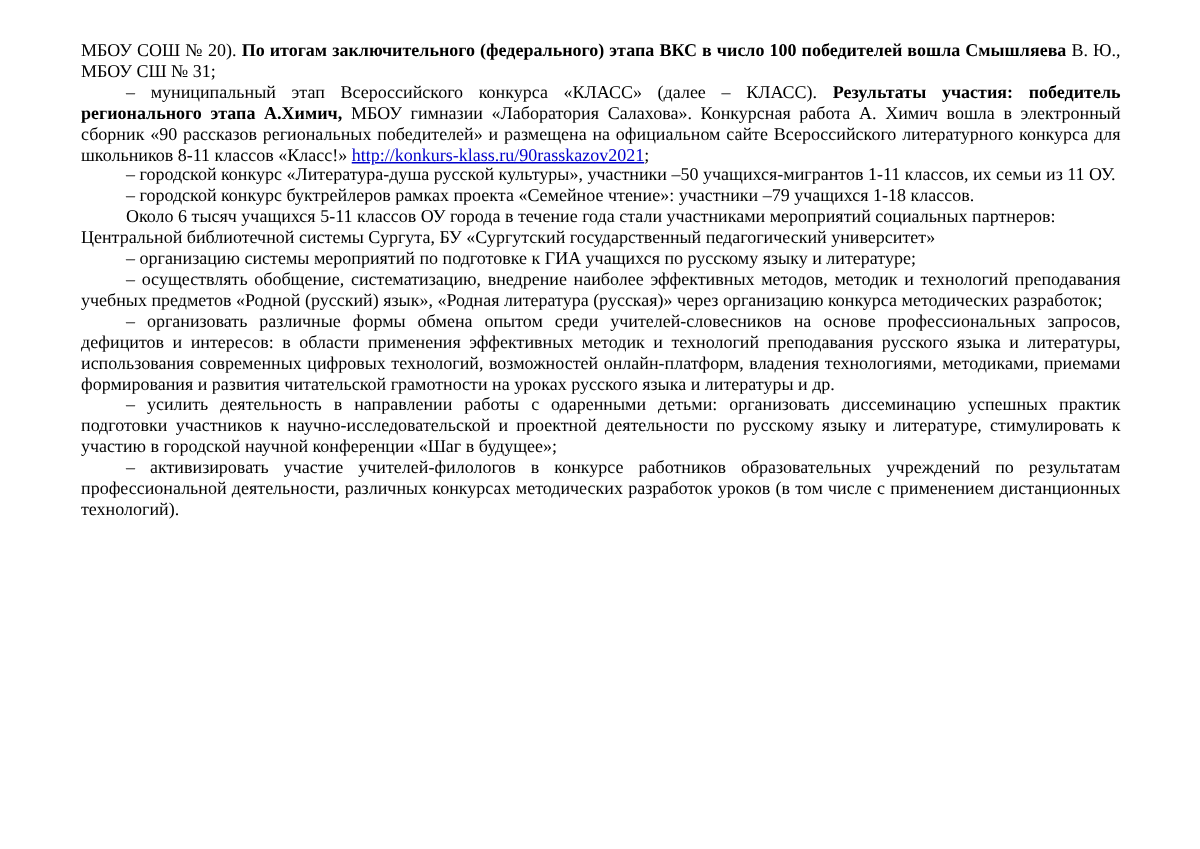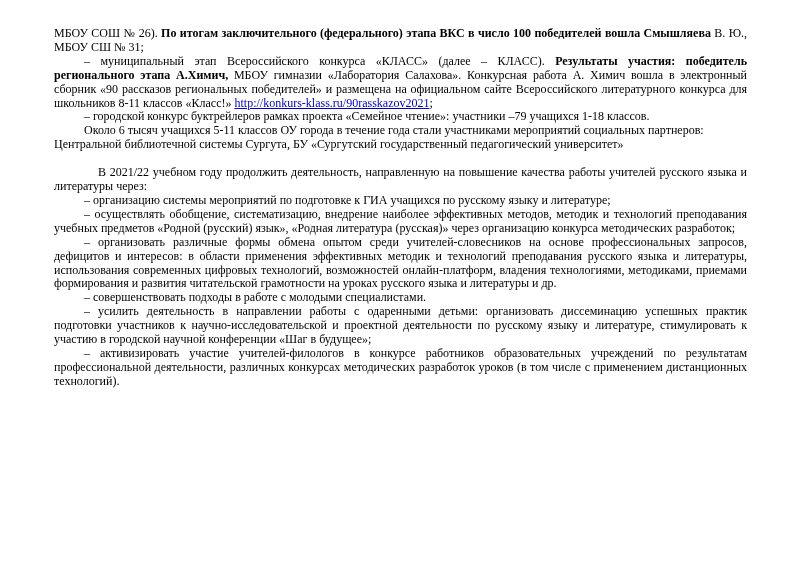--- a/index.html
+++ b/index.html
@@ -24,40 +24,39 @@
     .ind2 { text-indent: 44px; }
     .gap  { margin-top: 14px; }
     b { font-weight: bold; }
     .link { color: #0000cc; text-decoration: underline; cursor: pointer; margin-top: 12px; }
   </style>
 </head>
 <body>
 
 <div class="page">
 
-  <p class="para"><span>МБОУ СОШ № 26). </span><b>По итогам заключительного (федерального) этапа ВКС в число 100 победителей вошла Смышляева</b><span> В. Ю., МБОУ СШ № 31;</span></p>
+  <p class="para"><span>МБОУ СОШ № 20). </span><b>По итогам заключительного (федерального) этапа ВКС в число 100 победителей вошла Смышляева</b><span> В. Ю., МБОУ СШ № 31;</span></p>
 
   <p class="para ind1"><span>– муниципальный этап Всероссийского конкурса «КЛАСС» (далее – КЛАСС). </span><b>Результаты участия: победитель регионального этапа А.Химич,</b><span> МБОУ гимназии «Лаборатория Салахова». Конкурсная работа А. Химич вошла в электронный сборник «90 рассказов региональных победителей» и размещена на официальном сайте Всероссийского литературного конкурса для школьников 8-11 классов «Класс!» </span><a class="link" style="color: rgb(0, 0, 204);">http://konkurs-klass.ru/90rasskazov2021</a><span>;</span></p>
 
 
+  <p class="para ind1"><span>– городской конкурс «Литература-душа русской культуры», участники –50 учащихся-мигрантов 1-11 классов, их семьи из 11 ОУ.</span></p>
 
   <p class="para ind1"><span>– городской конкурс буктрейлеров рамках проекта «Семейное чтение»: участники –79 учащихся 1-18 классов.</span></p>
 
   <p class="para ind1"><span>Около 6 тысяч учащихся 5-11 классов ОУ города в течение года стали участниками мероприятий социальных партнеров:</span></p>
 
   <p class="para"><span>Центральной библиотечной системы Сургута, БУ «Сургутский государственный педагогический университет»</span></p>
 
-  <p class="para ind2 gap"><span>В 2021/22 учебном году продолжить деятельность, направленную на повышение качества работы учителей  русского языка и литературы через:</span></p>
 
   <p class="para ind1"><span>– организацию системы мероприятий по подготовке к ГИА учащихся по русскому языку и литературе;</span></p>
 
   <p class="para ind1"><span>– осуществлять обобщение, систематизацию, внедрение наиболее эффективных методов, методик и технологий преподавания учебных предметов «Родной (русский) язык», «Родная литература (русская)» через организацию  конкурса методических разработок;</span></p>
 
   <p class="para ind1"><span>– организовать различные формы обмена опытом среди учителей-словесников на основе профессиональных запросов, дефицитов и интересов: в области применения эффективных методик и технологий преподавания русского языка и литературы, использования современных цифровых технологий, возможностей онлайн-платформ, владения технологиями, методиками, приемами формирования и развития  читательской грамотности на уроках русского языка и литературы и др.</span></p>
 
-  <p class="para ind1"><span>– совершенствовать  подходы в работе с молодыми специалистами.</span></p>
 
 
   <p class="para ind1"><span>– усилить деятельность в направлении работы с одаренными детьми: организовать диссеминацию успешных практик подготовки участников к научно-исследовательской и проектной деятельности по русскому языку и литературе, стимулировать к участию в городской научной конференции «Шаг в будущее»;</span></p>
 
   <p class="para ind1"><span>– активизировать участие учителей-филологов  в конкурсе работников образовательных учреждений по результатам профессиональной деятельности, различных конкурсах  методических разработок уроков (в том числе с применением дистанционных технологий).</span></p>
 
 </div>
 
 </body></html>

